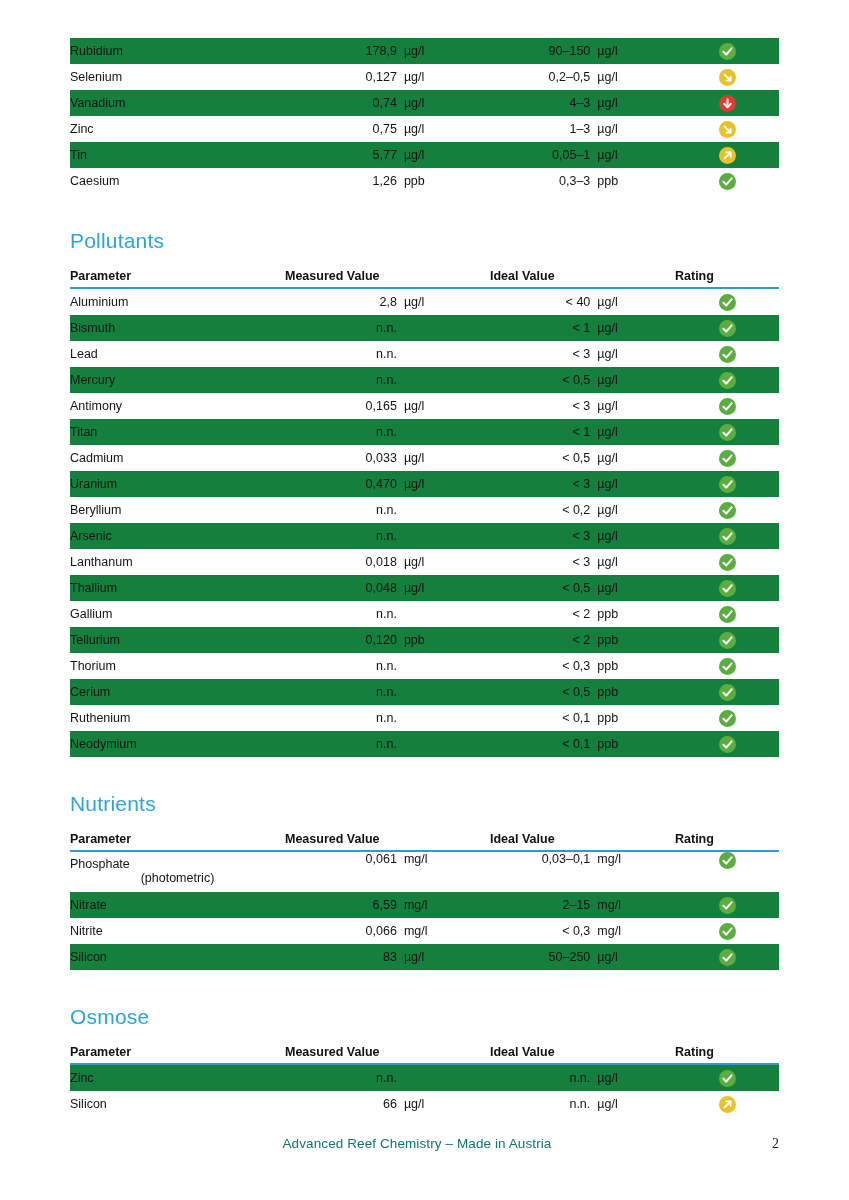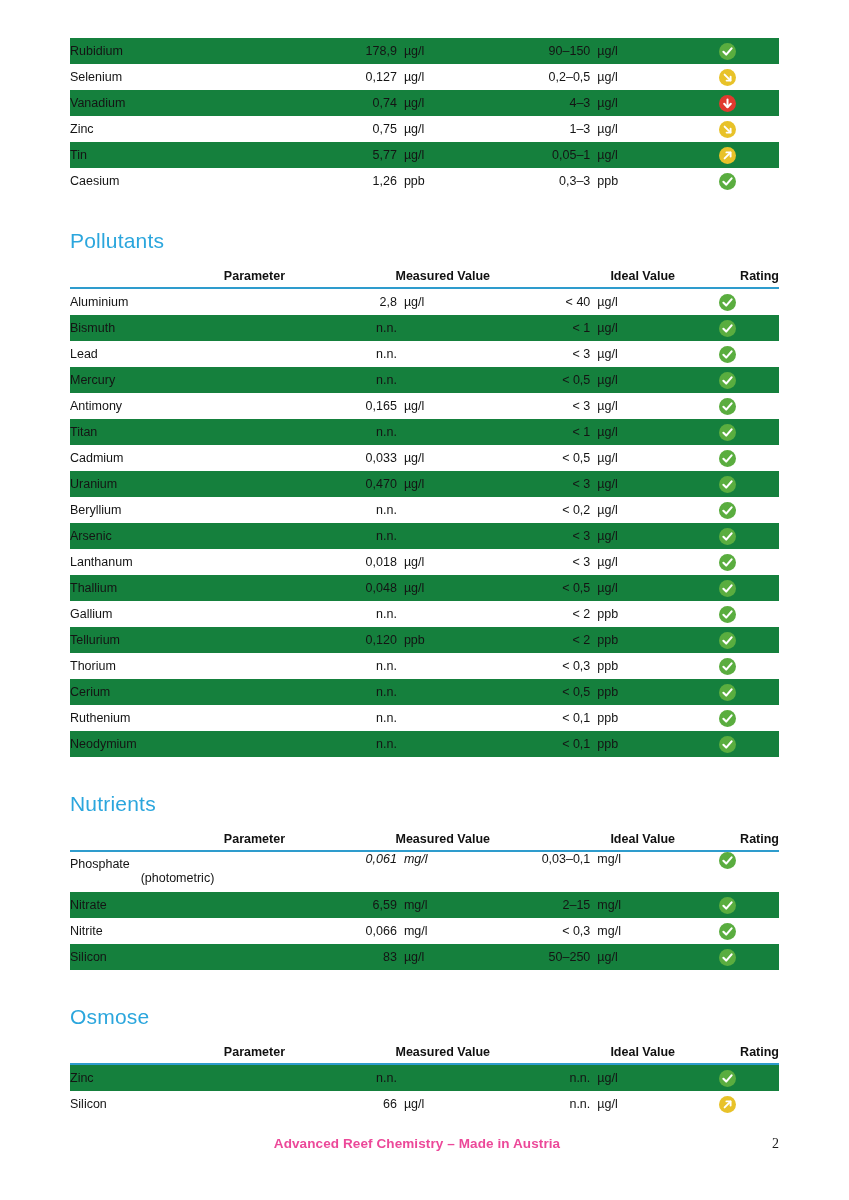--- a/index.html
+++ b/index.html
@@ -39,21 +39,21 @@
     width: 100%;
     border-collapse: collapse;
     table-layout: fixed;
     font-size: 12.5px;
   }
   table.datatable th {
     font-size: 12.5px;
     font-weight: bold;
     color: #111111;
     padding: 0 0 4px 0;
-    text-align: right;
+    text-align: left;
     border-bottom: 2.5px solid #2e9ccd;
     white-space: nowrap;
     margin-top: 24px;
   }
   th.col-param  { width: 215px; }
   th.col-meas   { width: 205px; }
   th.col-ideal  { width: 185px; }
   th.col-rating { width: 104px; }
 
   table.datatable td {
@@ -114,23 +114,23 @@
     position: absolute;
     left: 70px;
     right: 70px;
     bottom: 44px;
     height: 20px;
   }
   .footer-text {
     position: absolute;
     left: 0; right: 15px;
     text-align: center;
-    color: #ec4899;
+    color: #0f766e;
     font-size: 13.5px;
-    font-weight: bold;
+    font-weight: normal;
     letter-spacing: 0.1px;
   }
   .footer-page {
     position: absolute;
     right: 0;
     top: 0;
     font-family: "Liberation Serif", serif;
     font-size: 14px;
     color: #1a1a1a;
   }
@@ -637,21 +637,21 @@
           <tr>
             <th class="col-param">Parameter</th>
             <th class="col-meas">Measured Value</th>
             <th class="col-ideal">Ideal Value</th>
             <th class="col-rating">Rating</th>
           </tr>
         </thead>
         <tbody>
           <tr>
             <td class="param" style="height: 40px; margin-top: 28px;"><span>Phosphate</span><span class="sub">(photometric)</span></td>
-            <td style="vertical-align: top; font-style: italic;">
+            <td style="vertical-align: top;">
               <div class="valwrap">
                 <span class="valnum">0,061</span>
                 <span class="valunit">mg/l</span>
               </div>
             </td>
             <td style="vertical-align: top;">
               <div class="valwrap">
                 <span class="valnum">0,03–0,1</span>
                 <span class="valunit">mg/l</span>
               </div>

